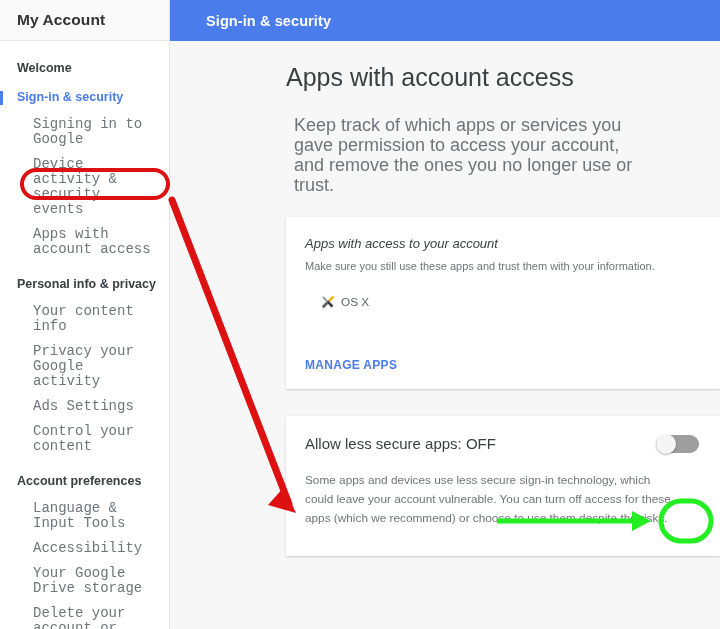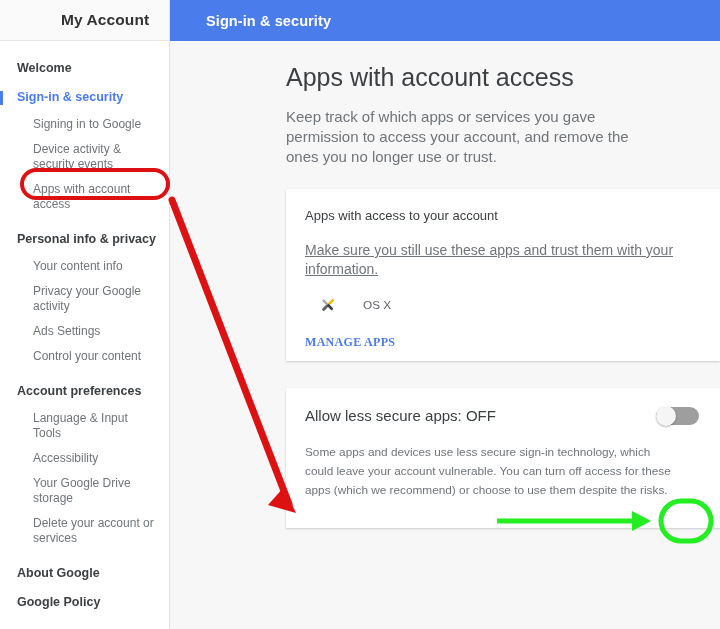--- a/index.html
+++ b/index.html
@@ -39,21 +39,20 @@
     box-sizing: border-box;
     display: flex;
     align-items: center;
     padding-left: 17px;
   }
   #account-header .title {
     font-size: 15.5px;
     color: #333333;
     font-weight: bold;
     letter-spacing: .1px;
-    margin-left: 44px;
   }
   #nav {
     padding-top: 13px;
   }
   .nav-top {
     display: block;
     position: relative;
     font-size: 12.5px;
     font-weight: bold;
     color: #3c4043;
@@ -65,25 +64,26 @@
     color: #4a7cec;
   }
   .nav-top.active .indicator {
     position: absolute;
     left: 0; top: 8px;
     width: 3px; height: 14px;
     background: #4a7cec;
   }
   .nav-sub {
     display: block;
-    font-size: 12px;
+    font-size: 14px;
     color: #70757a;
     padding: 5px 12px 5px 33px;
     line-height: 15px;
     cursor: pointer;
+    font-family: Liberation Mono, monospace;
   }
   .nav-gap { height: 8px; }
 
   
   #topbar {
     position: absolute;
     left: 170px; top: 0;
     width: 550px; height: 41px;
     background: #4a7cec;
     display: flex;
@@ -110,78 +110,77 @@
   }
   #page-title {
     font-size: 25px;
     color: #3c4043;
     font-weight: normal;
     margin: 0;
     padding: 20px 0 0 116px;
     line-height: 32px;
   }
   #page-desc {
-    font-size: 15px;
+    font-size: 18px;
     color: #70757a;
     line-height: 20px;
     padding: 14px 60px 0 116px;
-    margin: 0;
+    margin: 8px;
   }
   .card {
     background: #ffffff;
     margin: 0 0 0 116px;
     width: 434px;
     box-sizing: border-box;
     box-shadow: 0 1px 2px rgba(0,0,0,0.16), 0 0 1px rgba(0,0,0,0.08);
     padding: 18px 19px 18px 19px;
     position: relative;
   }
   #card-apps { margin-top: 22px; height: 172px; }
   #card-passwords { margin-top: 27px; height: 137px; }
   #card-lesssecure { margin-top: 27px; height: 140px; }
 
   .card-title {
     font-size: 13px;
     color: #3c4043;
     line-height: 18px;
     margin: 0;
     font-weight: normal;
+    font-style: italic;
   }
   .card-sub {
-    font-size: 14px;
+    font-size: 11px;
     color: #70757a;
     line-height: 19px;
-    margin: 16px 0 0 0;
-    text-decoration: underline;
+    margin: 4px 0 0 0;
   }
   .card-link {
     position: absolute;
     left: 19px;
-    bottom: 11px;
+    bottom: 17px;
     font-size: 12px;
     color: #4a7cec;
     font-weight: bold;
     letter-spacing: .3px;
     cursor: pointer;
-    font-family: Liberation Serif, serif;
   }
   .app-row {
     display: flex;
     align-items: center;
     margin-top: 17px;
   }
   .app-icon {
     width: 18px; height: 18px;
     margin-left: 14px;
     display: block;
   }
   .app-name {
     font-size: 11.8px;
     color: #5f6368;
-    margin-left: 26px;
+    margin-left: 4px;
   }
 
   
   #lessecure-head {
     display: flex;
     align-items: center;
     justify-content: space-between;
   }
   #lessecure-title {
     font-size: 15px;

